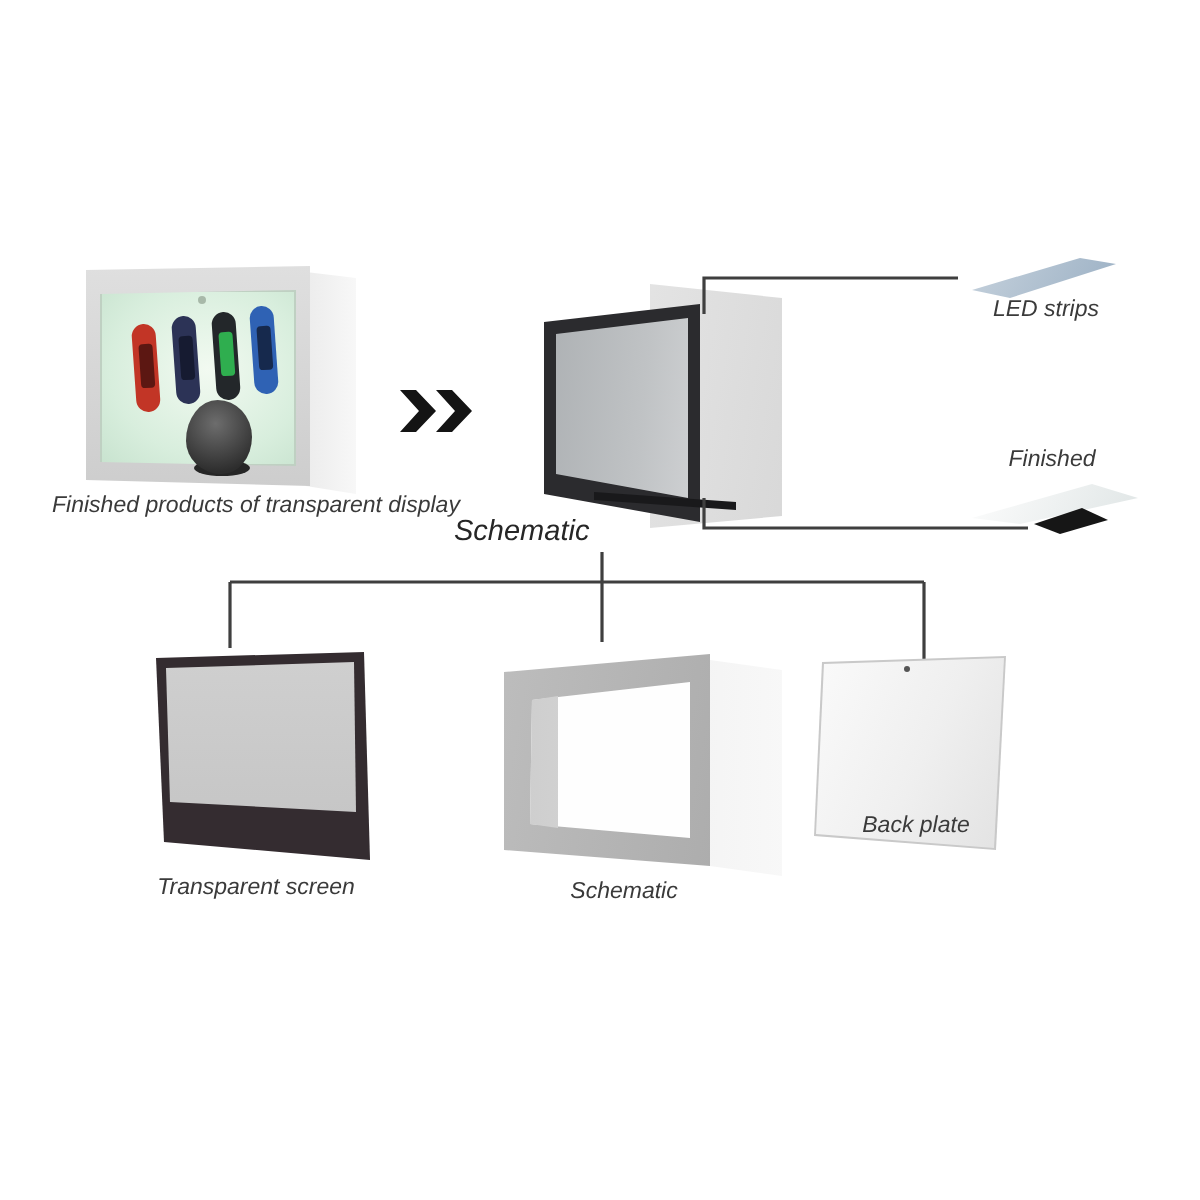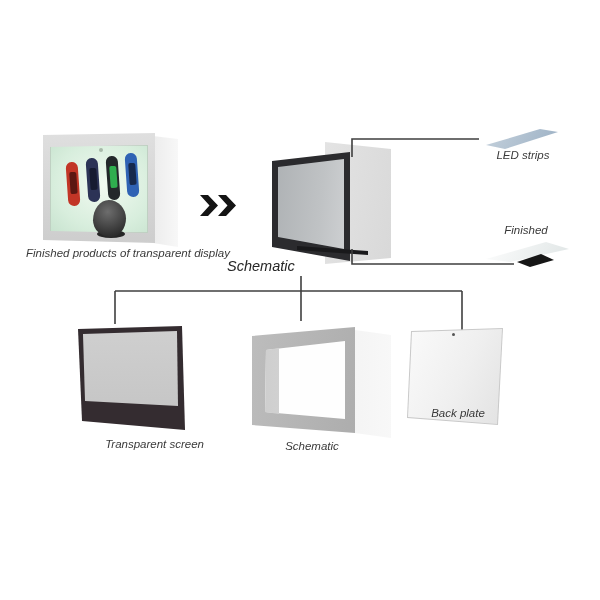--- a/index.html
+++ b/index.html
@@ -136,21 +136,21 @@
   <div class="label" style="left:495px;top:224px;width:62px;">Finished</div>
   <div class="abs part-strip"></div>
   <div class="abs part-base"></div>
 
   <div class="label sch-title">Schematic</div>
 
   <div class="abs ts">
     <div class="lay ts-frame"></div>
     <div class="lay ts-screen"></div>
   </div>
-  <div class="label" style="left:52px;top:438px;width:152px;text-align:right;">Transparent screen</div>
+  <div class="label" style="left:52px;top:438px;width:152px;">Transparent screen</div>
 
   <div class="abs sc">
     <div class="lay sc-side"></div>
     <div class="lay sc-frame"></div>
     <div class="lay sc-open"></div>
     <div class="lay sc-wall"></div>
   </div>
   <div class="label" style="left:252px;top:440px;width:120px;">Schematic</div>
 
   <div class="abs bp">

